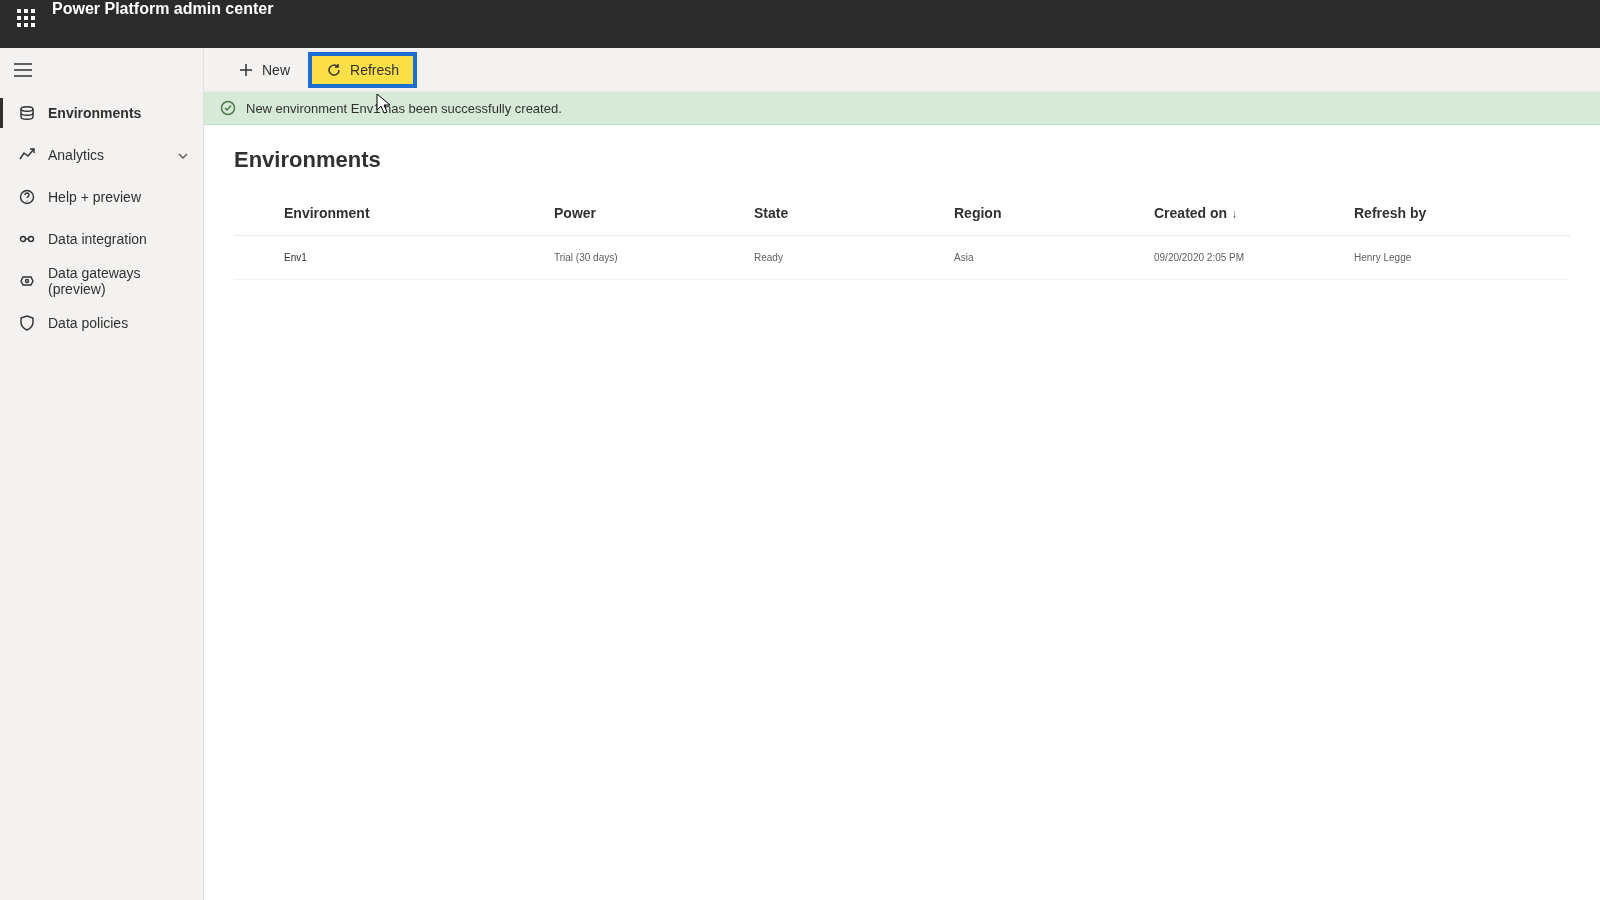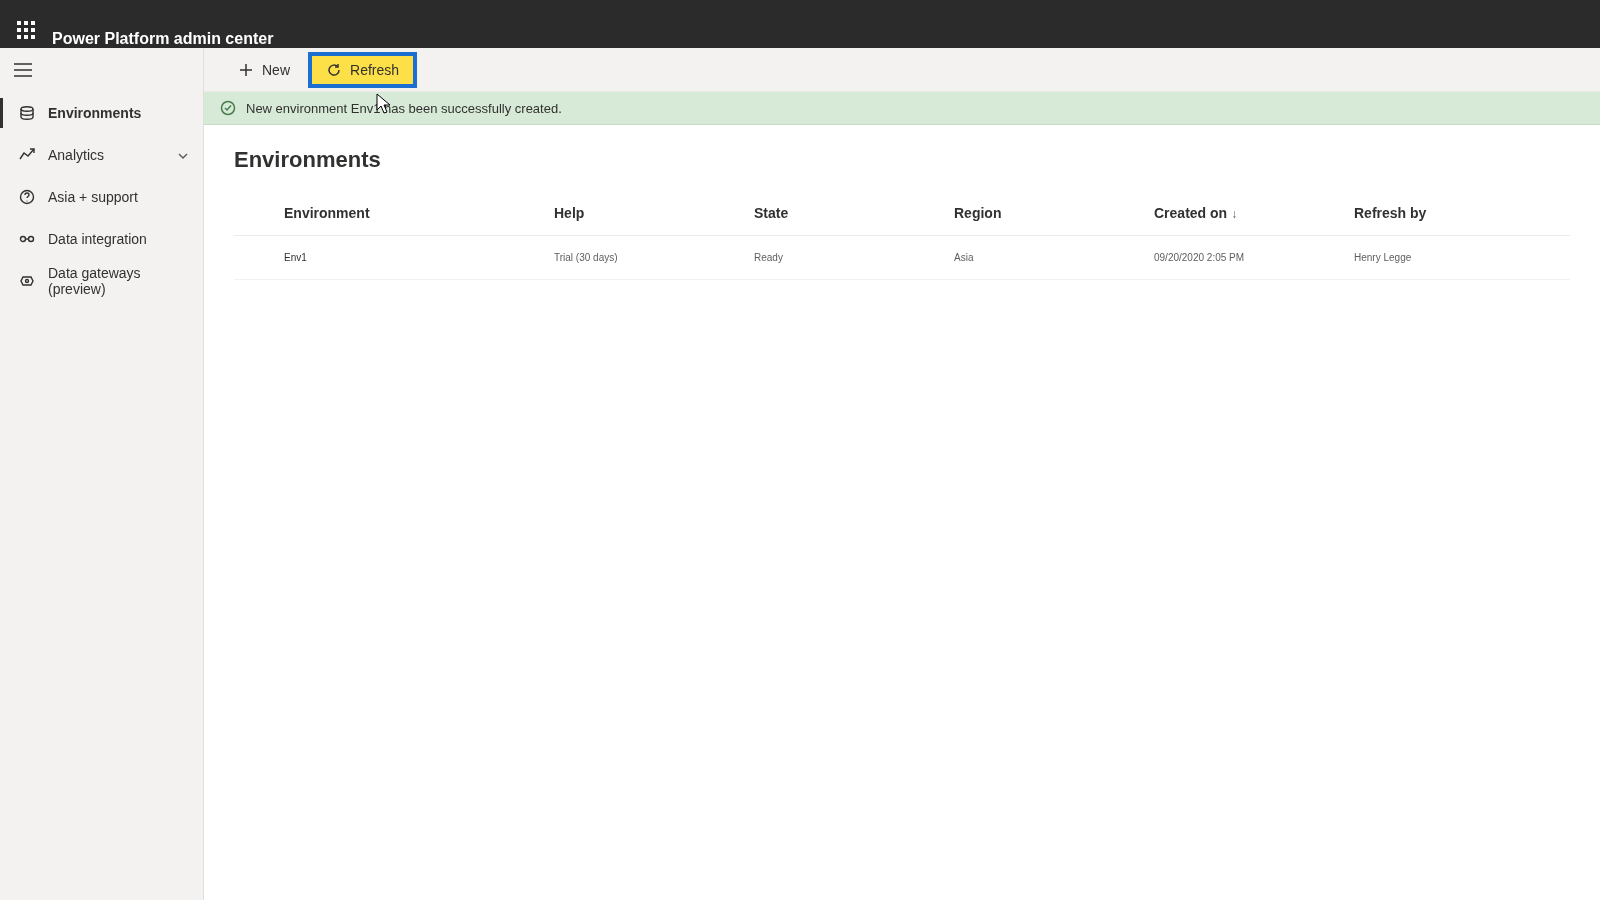--- a/index.html
+++ b/index.html
@@ -1,19 +1,19 @@
 <!DOCTYPE html>
 <html><head>
 <meta charset="utf-8">
 <style>
   * { box-sizing: border-box; margin: 0; padding: 0; }
   body { font-family: "Segoe UI", -apple-system, sans-serif; background: #fff; width: 1600px; height: 900px; overflow: hidden; }
   
   
-  .top-bar { height: 48px; background: #2b2b2b; display: flex; align-items: flex-end; padding: 0 8px; color: #fff; }
+  .top-bar { height: 48px; background: #2b2b2b; display: flex; align-items: flex-start; padding: 0 8px; color: #fff; }
   .waffle { width: 36px; height: 36px; display: flex; align-items: center; justify-content: center; cursor: pointer; }
   .waffle svg { width: 18px; height: 18px; fill: #fff; }
   .app-title { font-size: 16px; font-weight: 600; margin-left: 8px; color: #fff; }
   
   
   .body-wrap { display: flex; height: calc(900px - 48px); }
   
   
   .sidebar { width: 204px; background: #f3f2f1; border-right: 1px solid #e1dfdd; display: flex; flex-direction: column; }
   .hamburger { height: 44px; display: flex; align-items: center; padding: 0 14px; cursor: pointer; }
@@ -110,21 +110,21 @@
 
 
     <div class="nav-item">
       <span class="nav-icon">
         <svg viewBox="0 0 16 16">
             <circle cx="8" cy="8" r="6.5"></circle>
             <path d="M6 6c0-1.1.9-2 2-2s2 .9 2 2c0 1.5-2 1.5-2 3"></path>
             <circle cx="8" cy="12" r="0.6" fill="#323130" stroke="none"></circle>
           </svg>
       </span>
-      <span class="nav-label">Asia + support</span>
+      <span class="nav-label">Help + preview</span>
     </div>
 
     <div class="nav-item">
       <span class="nav-icon">
         <svg viewBox="0 0 16 16">
             <circle cx="4" cy="8" r="2.5"></circle>
             <circle cx="12" cy="8" r="2.5"></circle>
             <line x1="6.5" y1="8" x2="9.5" y2="8"></line>
           </svg>
       </span>
@@ -134,20 +134,28 @@
     <div class="nav-item">
       <span class="nav-icon">
         <svg viewBox="0 0 16 16">
             <path d="M4 4h8l2 4-2 4H4l-2-4z"></path>
             <circle cx="8" cy="8" r="1.5"></circle>
           </svg>
       </span>
       <span class="nav-label">Data gateways (preview)</span>
     </div>
 
+    <div class="nav-item">
+      <span class="nav-icon">
+        <svg viewBox="0 0 16 16">
+            <path d="M8 1l6 2v4c0 4-2.5 6.5-6 8-3.5-1.5-6-4-6-8V3z"></path>
+          </svg>
+      </span>
+      <span class="nav-label">Data policies</span>
+    </div>
 
   </div>
 
   <div class="main">
     <div class="command-bar">
       <button class="cmd-btn">
         <svg viewBox="0 0 16 16">
             <line x1="8" y1="2" x2="8" y2="14"></line>
             <line x1="2" y1="8" x2="14" y2="8"></line>
           </svg>
@@ -172,21 +180,21 @@
 
     <div class="page-header">
       <h1 class="page-title">Environments</h1>
     </div>
 
     <div class="table-wrap">
       <table>
         <thead>
           <tr>
             <th class="env-col" style="width:320px">Environment</th>
-            <th style="width:200px">Help</th>
+            <th style="width:200px">Power</th>
             <th style="width:200px">State</th>
             <th style="width:200px">Region</th>
             <th style="width:200px">
               <span>Created on</span><span class="sort-arrow">↓</span>
             </th>
             <th>Refresh by</th>
           </tr>
         </thead>
         <tbody>
           <tr>

